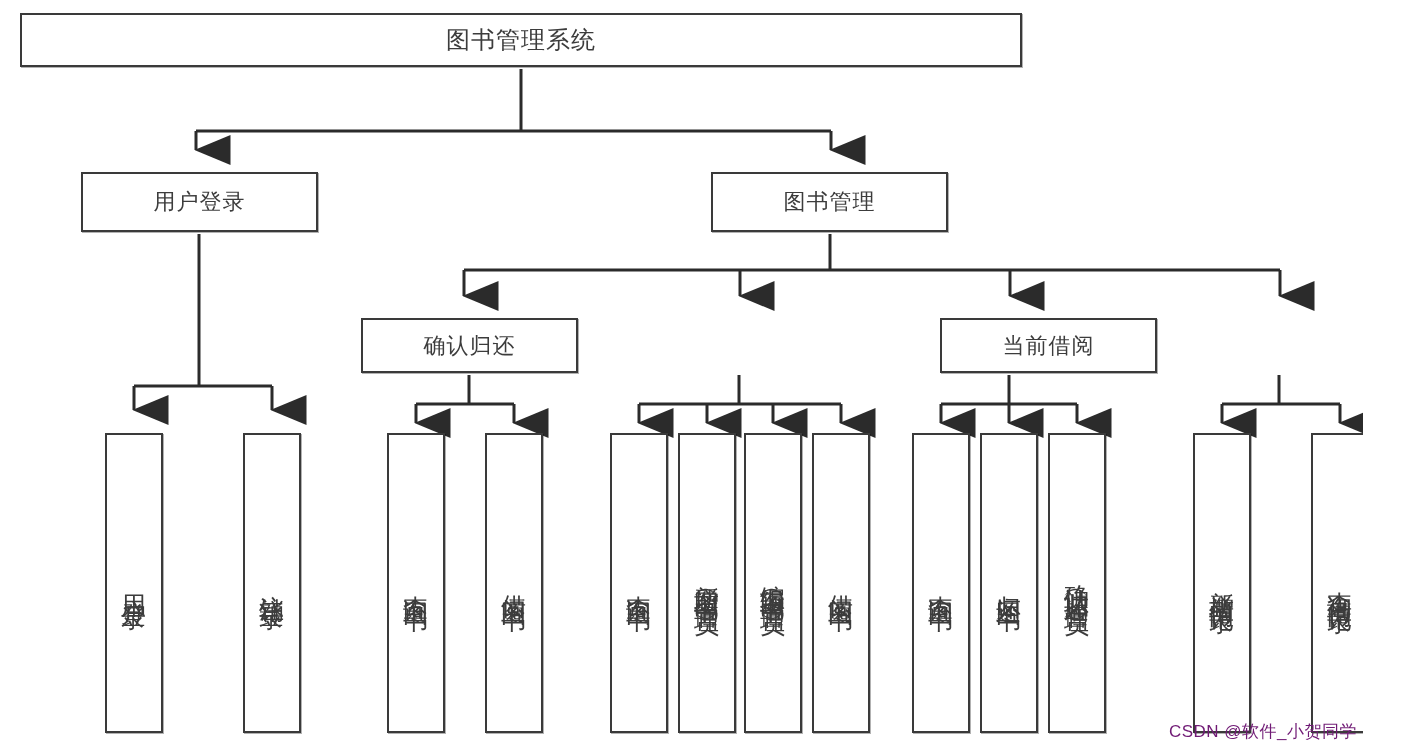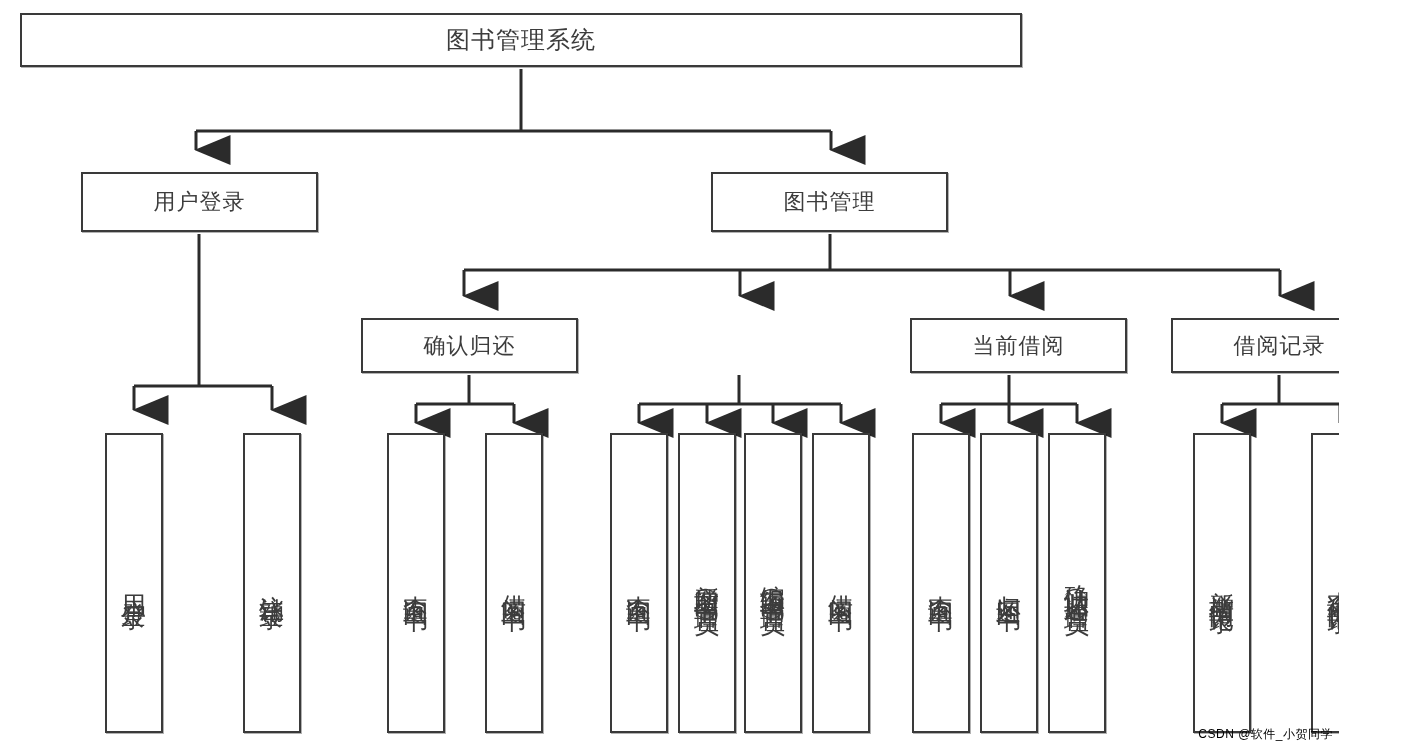--- a/index.html
+++ b/index.html
@@ -9,20 +9,21 @@
   }
   body {
     font-family: "Liberation Sans", "DejaVu Sans", sans-serif;
   }
   #canvas {
     position: relative;
     width: 1339px;
     height: 747px;
     background: #ffffff;
     overflow: hidden;
+    padding-left: 24px;
   }
   svg.edges {
     position: absolute;
     left: 0;
     top: 0;
     width: 1405px;
     height: 747px;
     pointer-events: none;
   }
   .node {
@@ -57,22 +58,22 @@
     text-orientation: upright;
     display: block;
   }
   #title-node {
     font-size: 24px;
   }
   #watermark {
     position: absolute;
     right: 6px;
     bottom: 4px;
-    font-size: 12px;
-    color: #000000;
+    font-size: 17px;
+    color: #701a75;
     white-space: nowrap;
     letter-spacing: 0.5px;
   }
 </style>
 </head>
 <body>
 
 <div id="canvas">
 
   <svg class="edges" viewBox="0 0 1405 747">
@@ -127,23 +128,22 @@
 
   <div class="node h" id="title-node" style="left:20px; top:13px; width:1002px; height:54px;">图书管理系统</div>
 
   <div class="node h" style="left:81px; top:172px; width:237px; height:60px;">用户登录</div>
 
   <div class="node h" style="left:711px; top:172px; width:237px; height:60px;">图书管理</div>
 
   <div class="node h" style="left:361px; top:318px; width:217px; height:55px;">确认归还</div>
 
 
-  <div class="node h" style="left:910px; top:318px; width:217px; height:55px;">当前借阅</div>
+  <div class="node h" style="left:940px; top:318px; width:217px; height:55px;">当前借阅</div>
 
-  <div class="node h" style="left:1171px; top:318px; width:217px; height:55px;">借阅记录</div>
 
   <div class="node v" style="left:105px; top:433px; width:58px; height:300px;">
     <span class="vtext">用户登录</span>
   </div>
 
   <div class="node v" style="left:243px; top:433px; width:58px; height:300px;">
     <span class="vtext">注销登录</span>
   </div>
 
   <div class="node v" style="left:387px; top:433px; width:58px; height:300px;">

